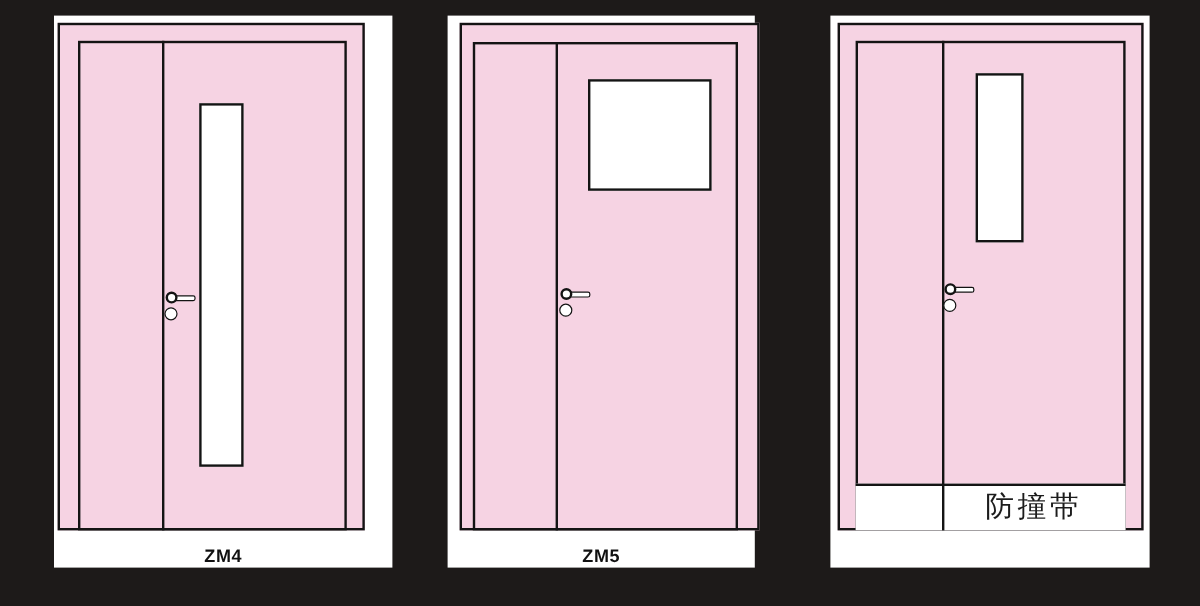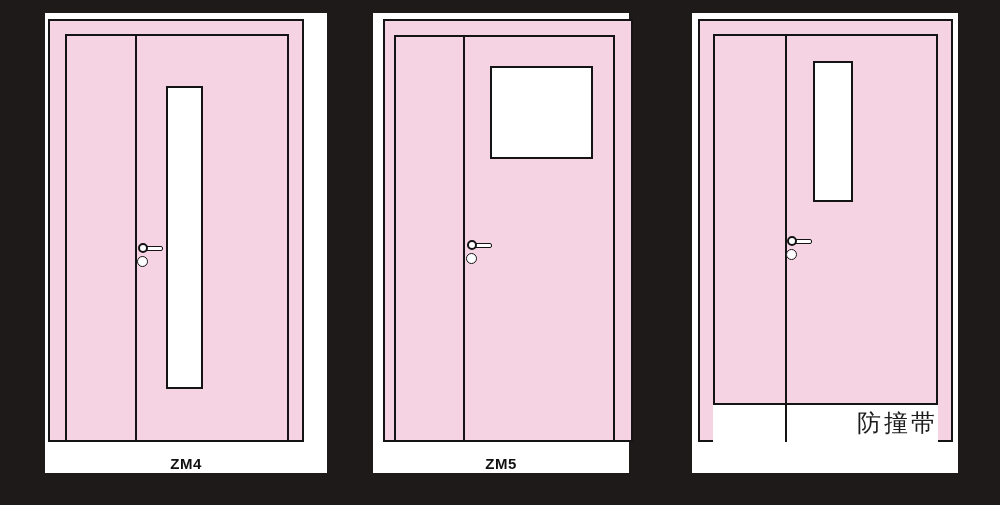--- a/index.html
+++ b/index.html
@@ -22,21 +22,21 @@
   .leaves{border:2px solid var(--line);background:transparent;}
   .divider{width:2px;background:var(--line);}
   .window{background:#fff;border:2px solid var(--line);}
   .hcircle{width:10px;height:10px;border:2px solid var(--line);border-radius:50%;background:#fff;}
   .lever{height:5px;border:1px solid var(--line);background:#fff;border-radius:2px;}
   .lock{width:11px;height:11px;border:1.5px solid var(--line);border-radius:50%;background:#fff;}
   .bump{background:#fff;border-top:2px solid var(--line);}
   .bump-label{
     font-family:"Liberation Serif","DejaVu Serif",serif;
     font-size:24px;line-height:32px;color:#1c1c1c;letter-spacing:3px;
-    text-align:right;
+    text-align:center;
   }
   .card-label{
     position:absolute;left:0;right:0;top:442px;text-align:center;
     font-weight:bold;font-size:15px;color:#111;letter-spacing:0.5px;
   }
 
   
   .c1 .frame  {left:3px;  top:6px;  width:256px;height:423px;}
   .c1 .leaves {left:20px; top:21px; width:224px;height:408px;}
   .c1 .divider{left:90px; top:21px; height:408px;}

